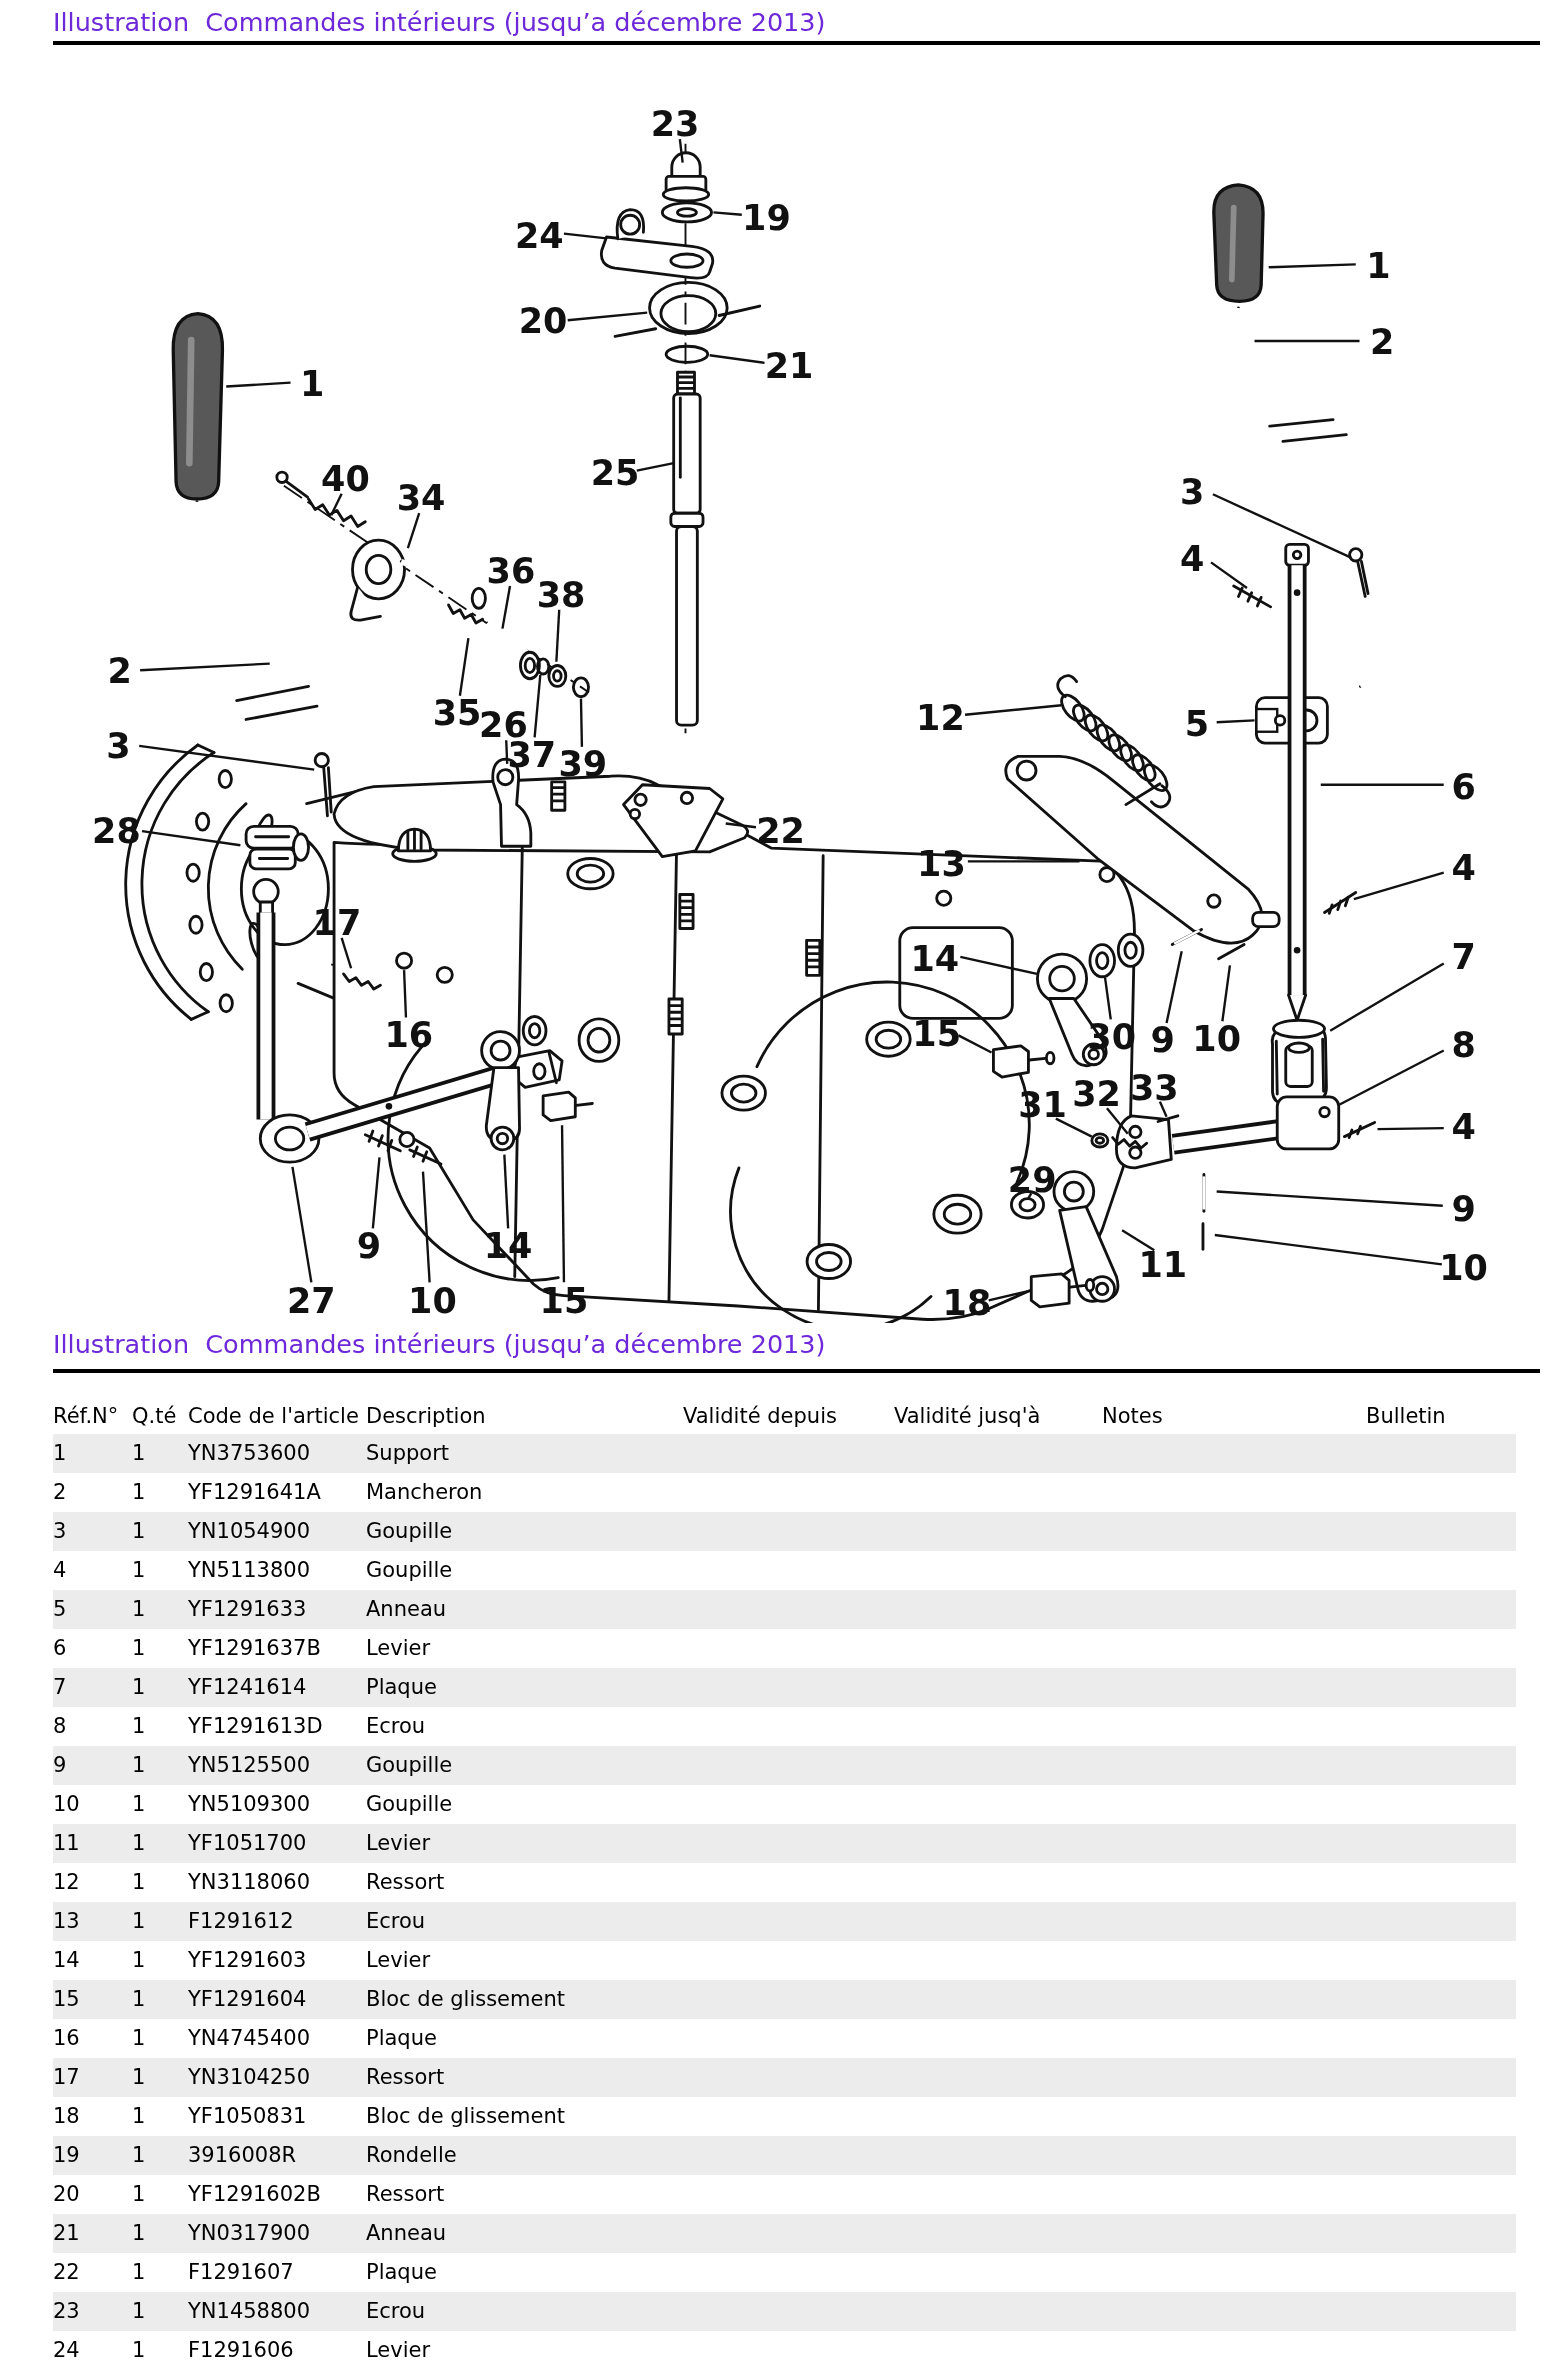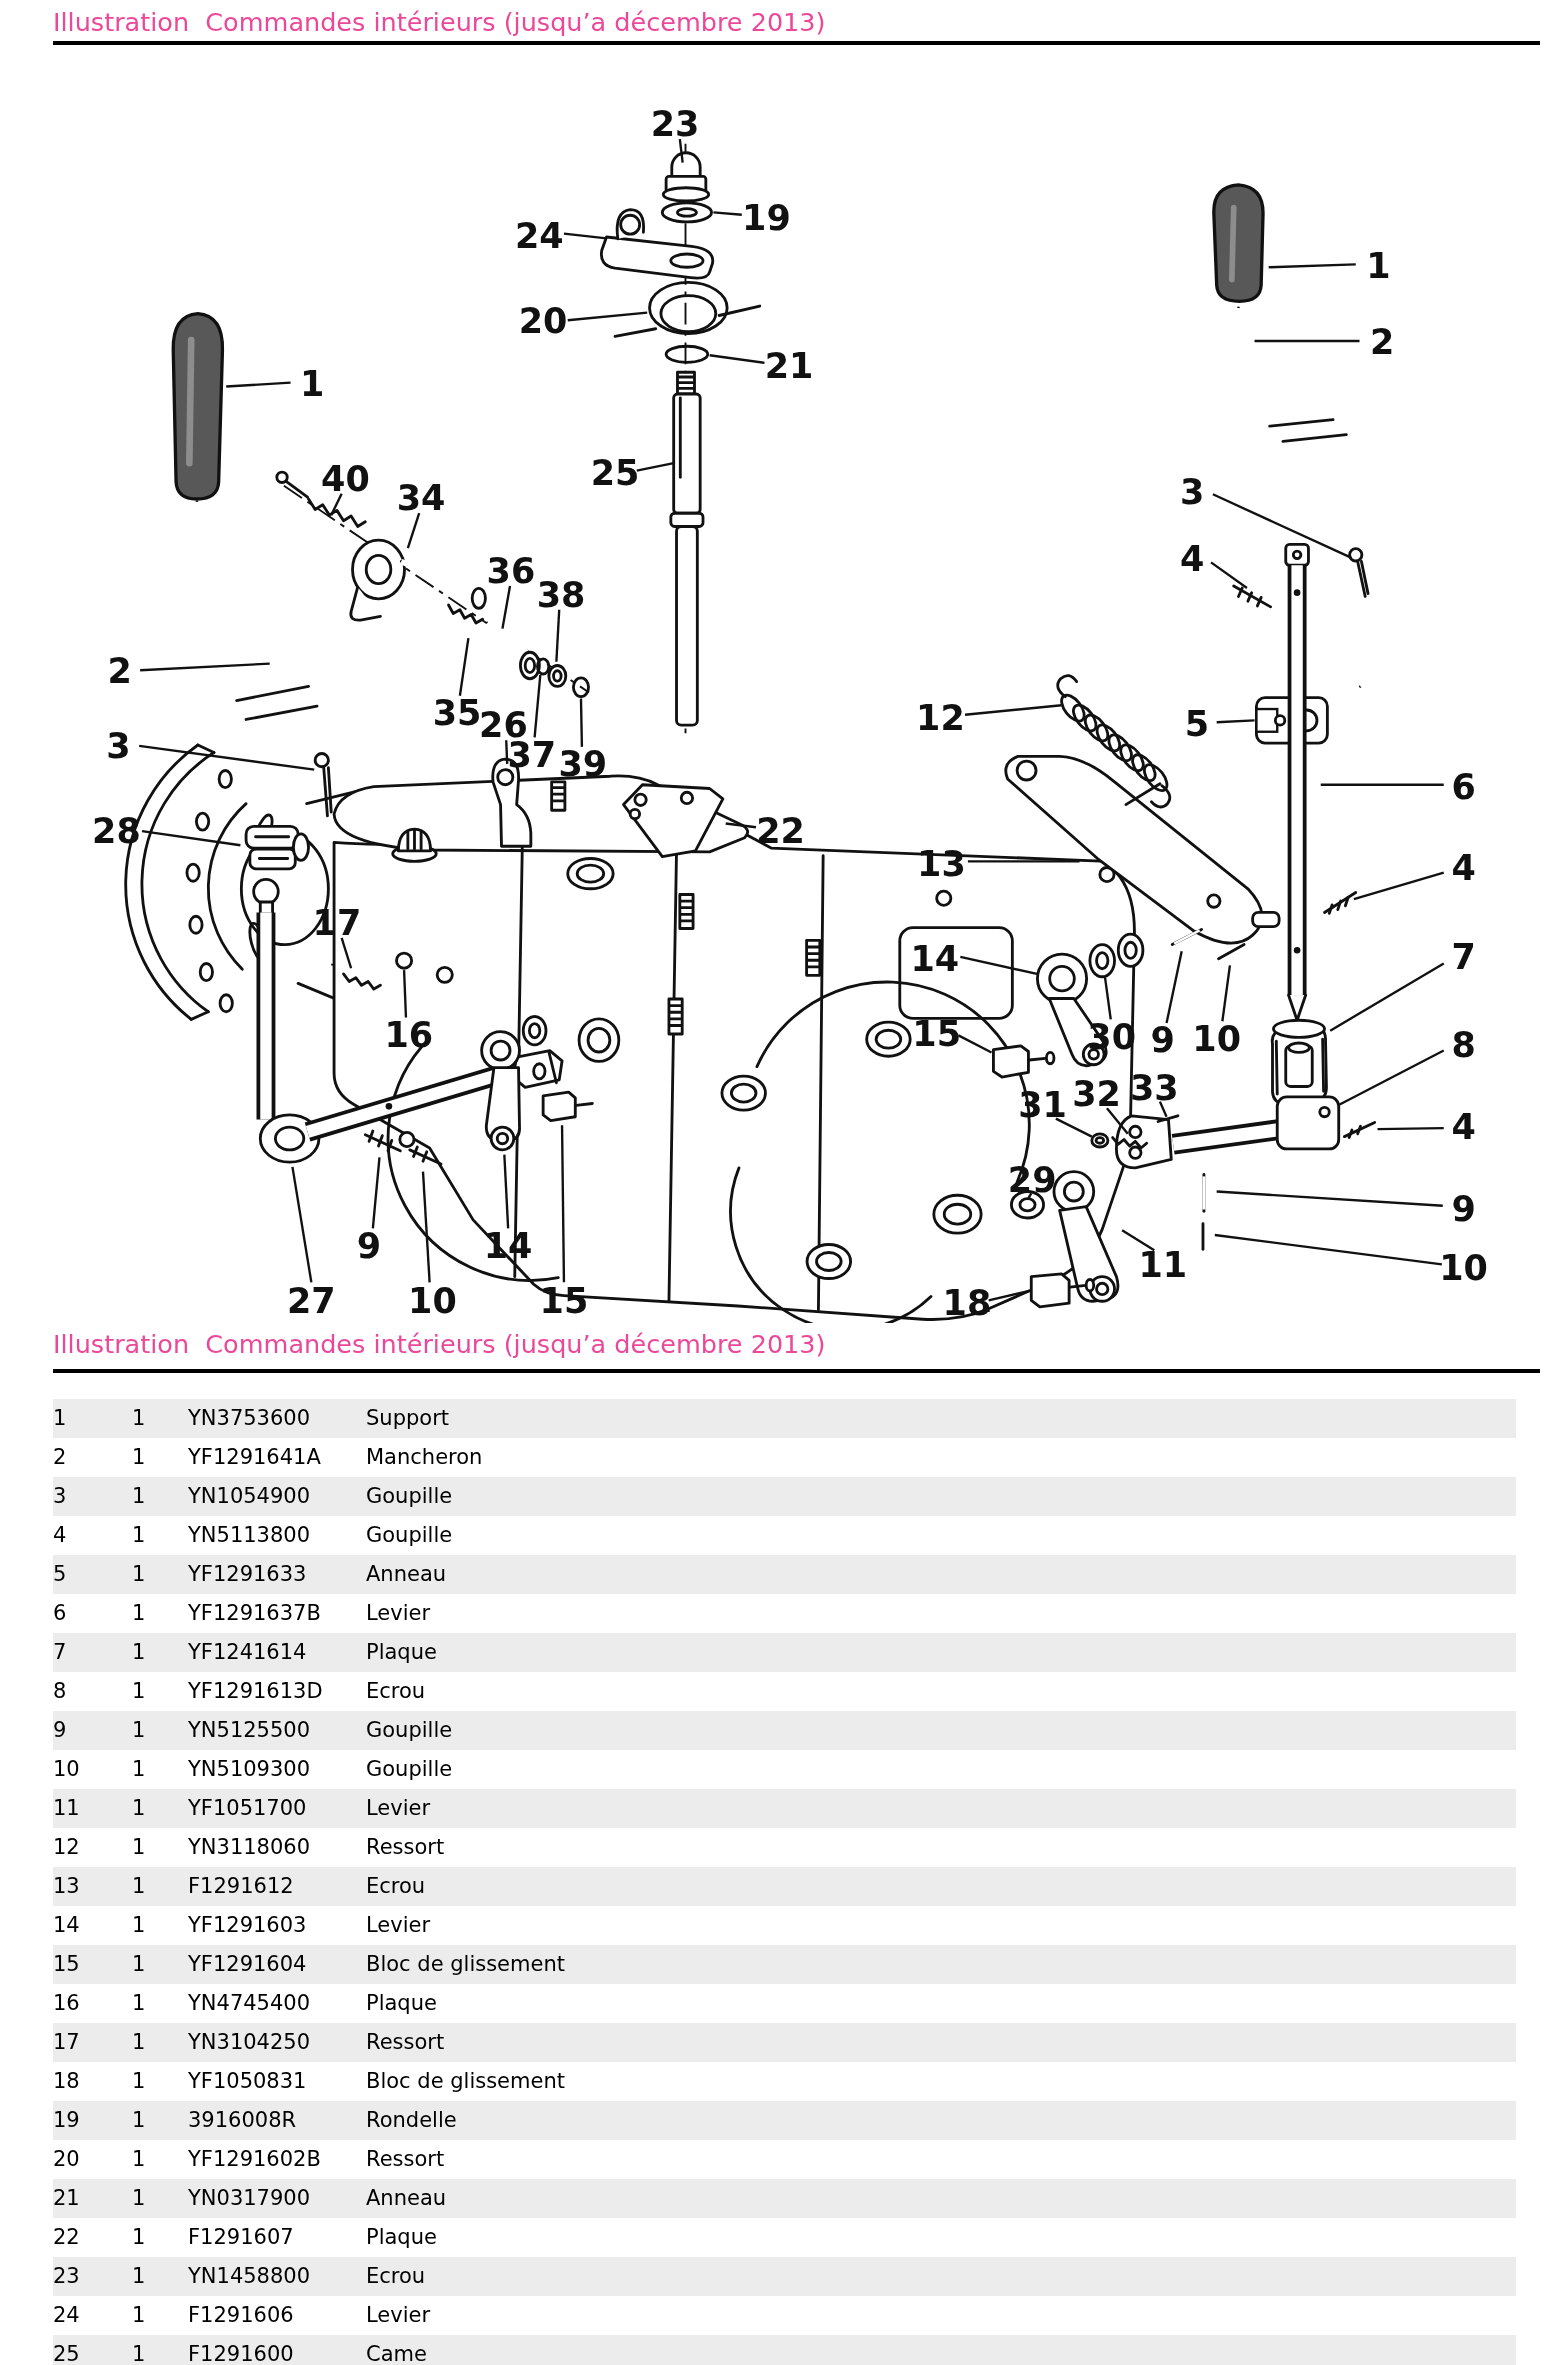--- a/index.html
+++ b/index.html
@@ -1,18 +1,18 @@
 <!DOCTYPE html>
 <html style="font-size:7.6px"><head>
 <meta charset="utf-8">
 <style>
   html,body{margin:0;padding:0;background:#fff;}
   .page{position:relative;width:1564px;height:3026px;overflow:hidden;background:#fff;
         font-family:"DejaVu Sans","Liberation Sans",sans-serif;color:#000;}
-  .doc-title{position:absolute;left:53px;font-size:25.5px;white-space:pre;color:#ec4899;}
+  .doc-title{position:absolute;left:53px;font-size:25.5px;white-space:pre;color:#6d28d9;}
   .rule{position:absolute;left:53px;width:1487px;height:4.3px;background:#000;}
   #diagram{position:absolute;left:0;top:79px;}
 
   
   .ptable{position:absolute;left:53px;top:1399px;width:1463px;font-size:21px;}
   .prow{display:grid;grid-template-columns:79px 56px 178px 317px 211px 208px 264px 1fr;
         height:39px;line-height:39px;white-space:pre;}
   .prow.hdr{height:35px;line-height:35px;}
   .prow.odd{background:#ececec;}
   .prow>div{overflow:hidden;}
@@ -471,20 +471,21 @@
         <text x="1074" y="2660" class="plabel">14</text>
         <line x1="1192" y1="2712" x2="1188" y2="2380" class="lead"></line>
         <text x="1192" y="2776" class="plabel">15</text>
       </g>
   </svg>
 
   <div class="doc-title" style="top:1329px;">Illustration  Commandes intérieurs (jusqu’a décembre 2013)</div>
   <div class="rule" style="top:1369px;"></div>
 
   <div class="ptable">
+    <div class="prow hdr" id="table-header"><div>Réf.N°</div><div>Q.té</div><div>Code de l'article</div><div>Description</div><div>Validité depuis</div><div>Validité jusq'à</div><div>Notes</div><div>Bulletin</div></div>
     <div id="table-body">
         <div class="prow odd"><div>1</div><div>1</div><div>YN3753600</div><div>Support</div><div></div><div></div><div></div><div></div></div>
         <div class="prow"><div>2</div><div>1</div><div>YF1291641A</div><div>Mancheron</div><div></div><div></div><div></div><div></div></div>
         <div class="prow odd"><div>3</div><div>1</div><div>YN1054900</div><div>Goupille</div><div></div><div></div><div></div><div></div></div>
         <div class="prow"><div>4</div><div>1</div><div>YN5113800</div><div>Goupille</div><div></div><div></div><div></div><div></div></div>
         <div class="prow odd"><div>5</div><div>1</div><div>YF1291633</div><div>Anneau</div><div></div><div></div><div></div><div></div></div>
         <div class="prow"><div>6</div><div>1</div><div>YF1291637B</div><div>Levier</div><div></div><div></div><div></div><div></div></div>
         <div class="prow odd"><div>7</div><div>1</div><div>YF1241614</div><div>Plaque</div><div></div><div></div><div></div><div></div></div>
         <div class="prow"><div>8</div><div>1</div><div>YF1291613D</div><div>Ecrou</div><div></div><div></div><div></div><div></div></div>
         <div class="prow odd"><div>9</div><div>1</div><div>YN5125500</div><div>Goupille</div><div></div><div></div><div></div><div></div></div>

